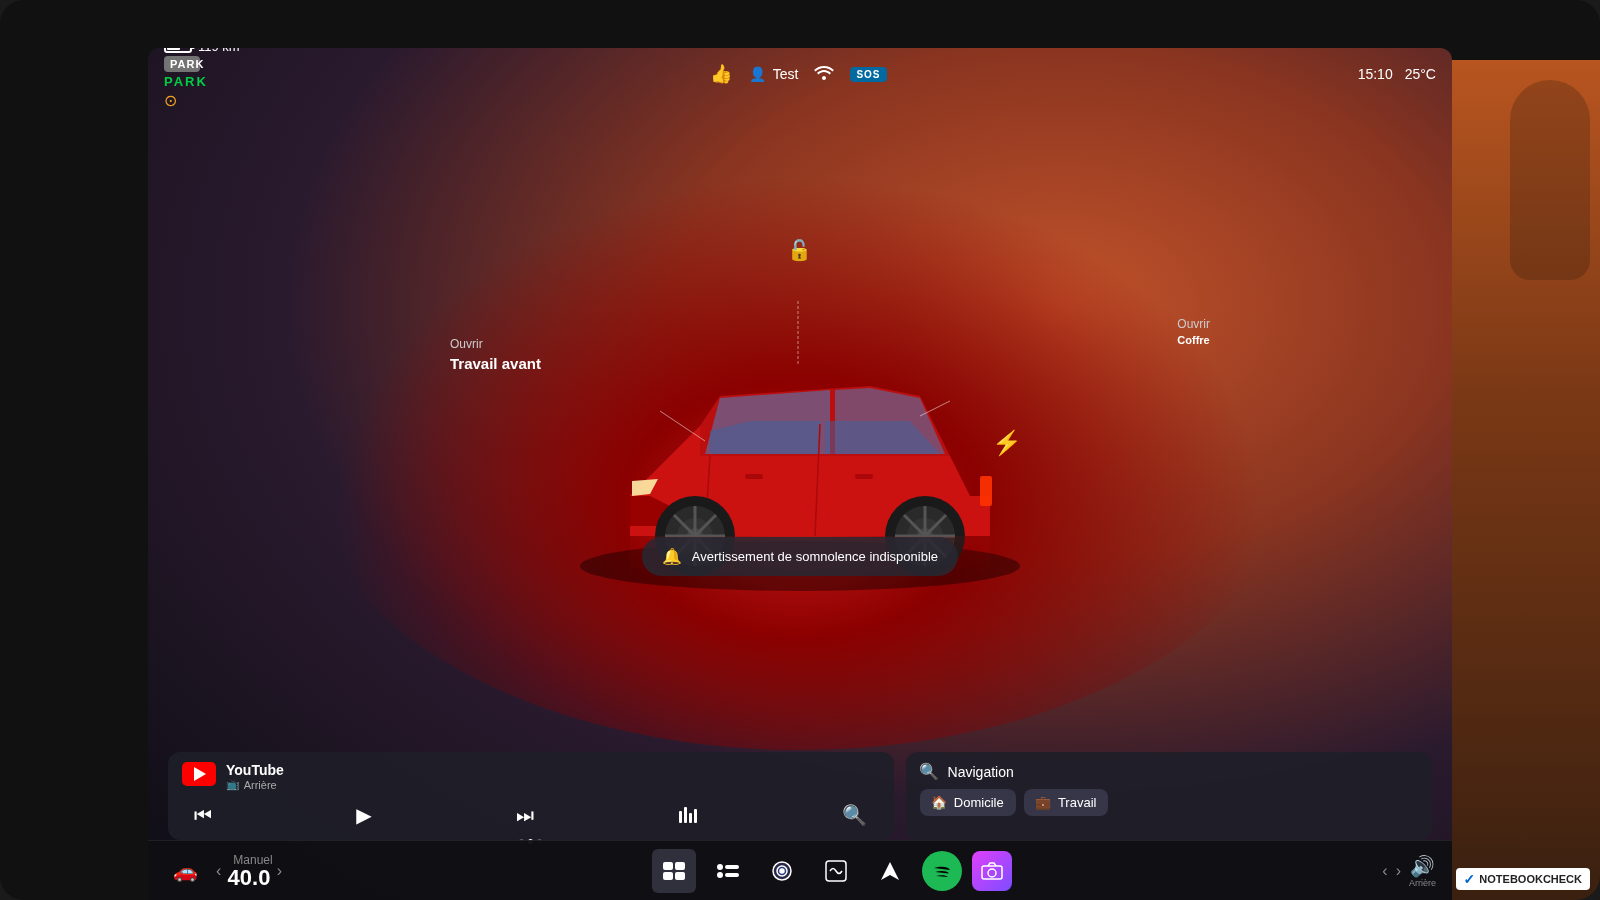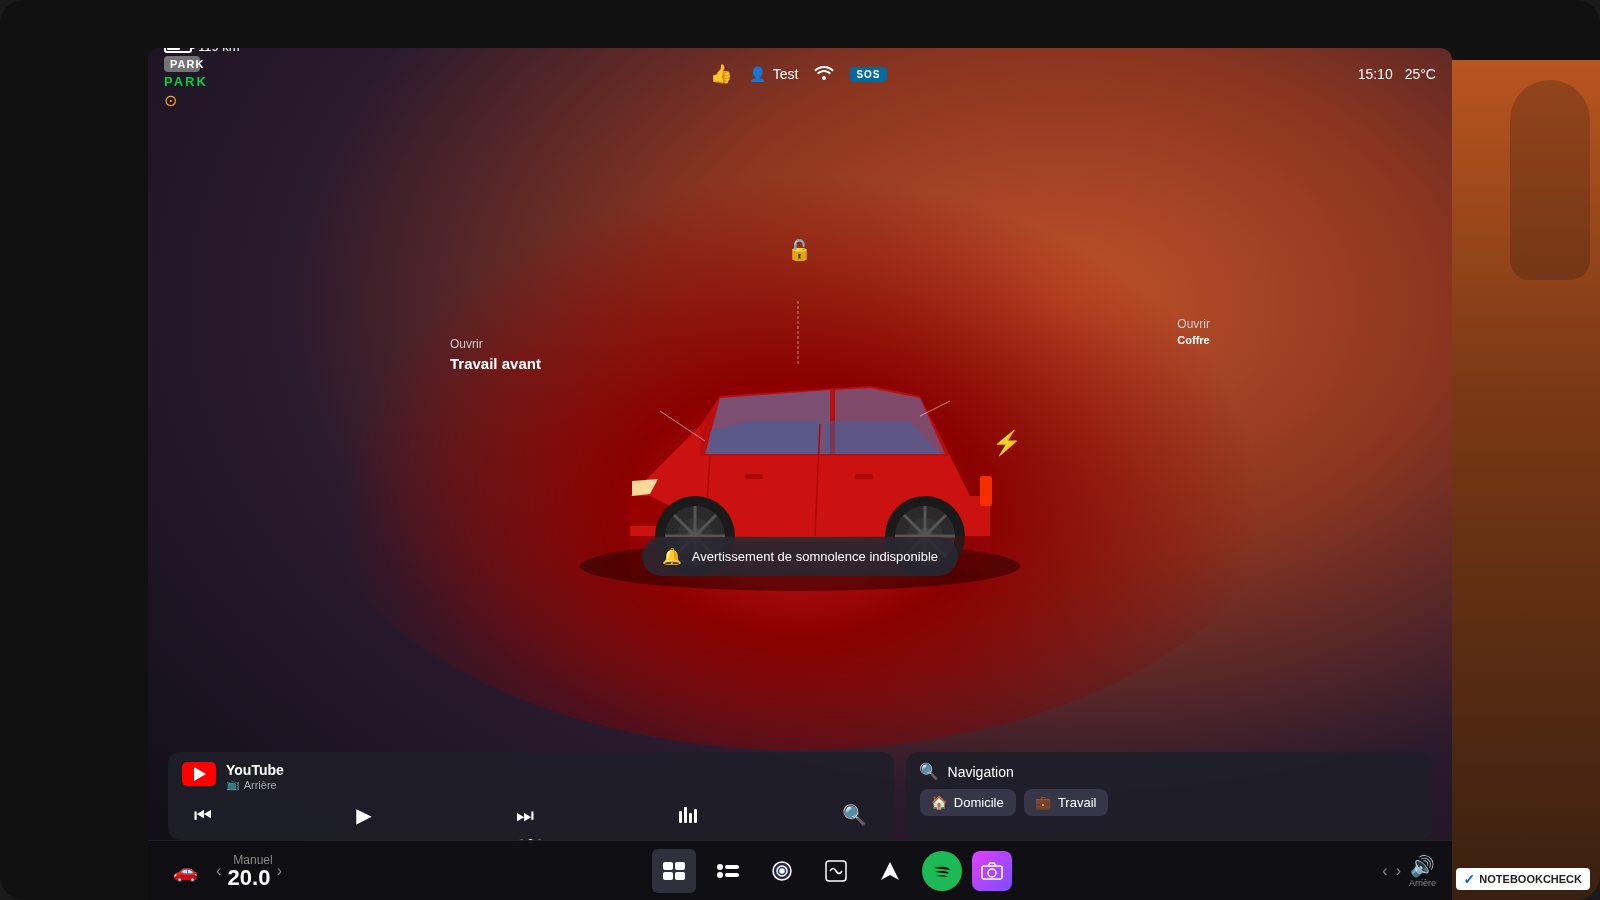--- a/index.html
+++ b/index.html
@@ -729,21 +729,21 @@
     </div>
 
     <div class="taskbar">
 
       <div class="taskbar-left">
         <div class="tb-icon">🚗</div>
         <div class="speed-section">
           <span class="speed-arrow">‹</span>
           <div class="speed-display">
             <span class="speed-label">Manuel</span>
-            <span class="speed-value">20.0</span>
+            <span class="speed-value">40.0</span>
           </div>
           <span class="speed-arrow">›</span>
         </div>
       </div>
 
       <div class="taskbar-center">
         <div class="tb-icon active tb-card-icon">
           <svg width="22" height="18" viewBox="0 0 22 18" fill="white">
             <rect x="0" y="0" width="10" height="8" rx="2"></rect>
             <rect x="12" y="0" width="10" height="8" rx="2"></rect>

